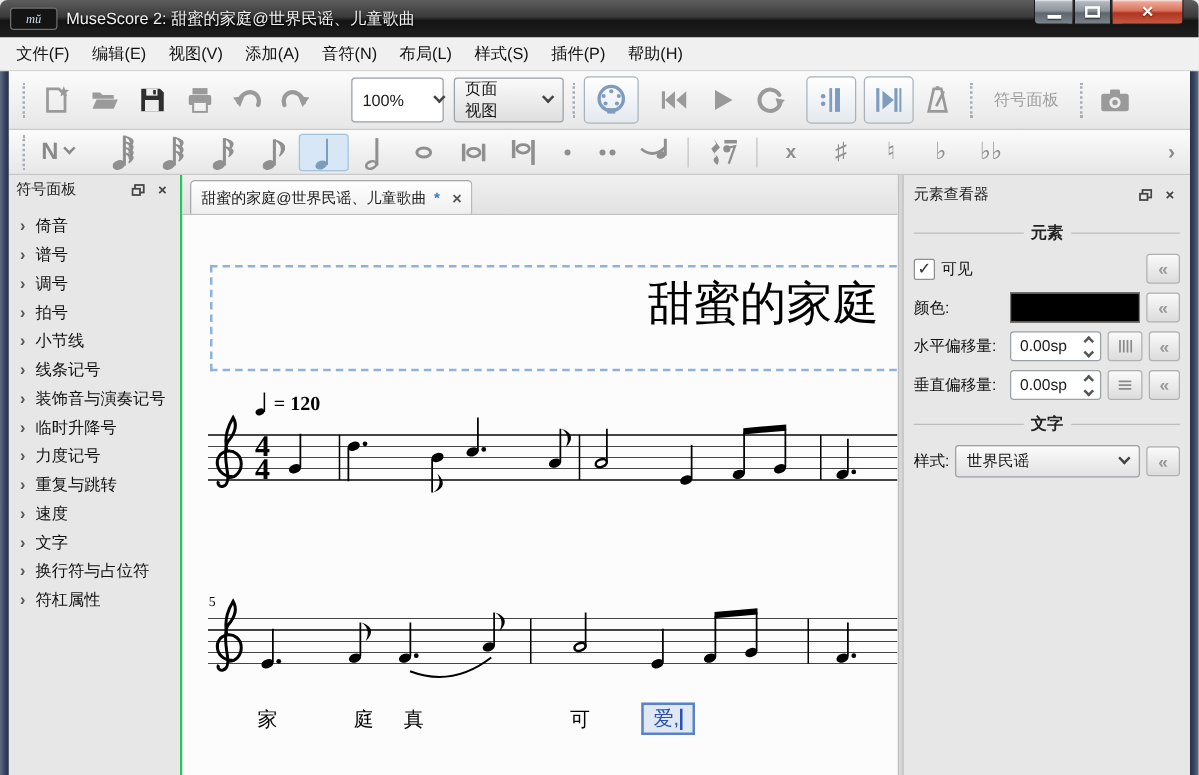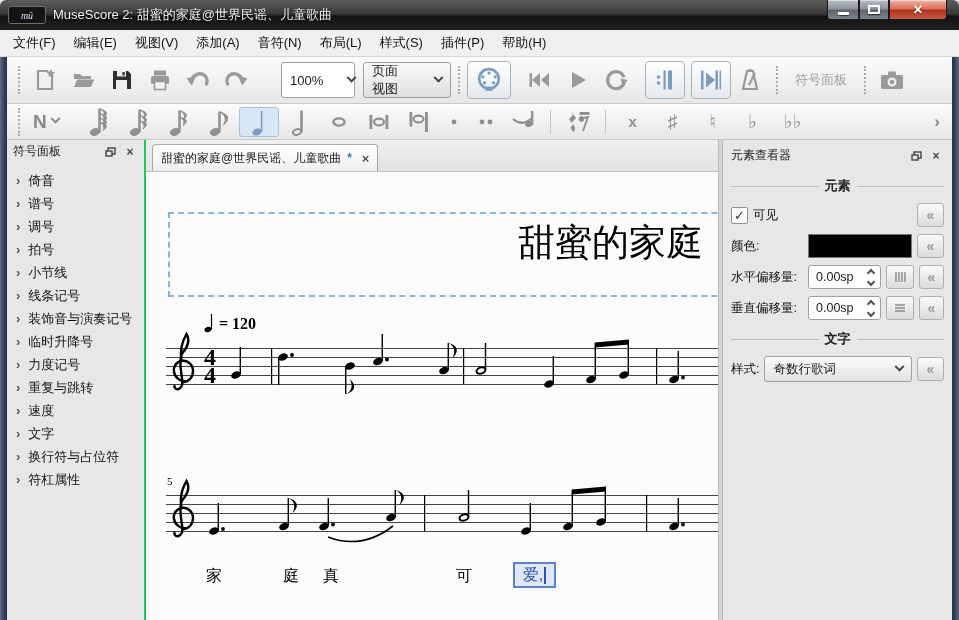--- a/index.html
+++ b/index.html
@@ -699,21 +699,21 @@
       <span class="mini-btn reset-btn" style="margin-left:0">
           <span>«</span>
         </span>
     </div>
 
     <div class="section">文字</div>
 
     <div class="irow">
       <span class="ilabel">样式:</span>
       <span class="style-combo">
-        <span>奇数行歌词</span>
+        <span>世界民谣</span>
         <span class="chev"></span>
       </span>
       <span class="mini-btn reset-btn" style="margin-left:0">
           <span>«</span>
         </span>
     </div>
 
   </div>
 </div>
 

